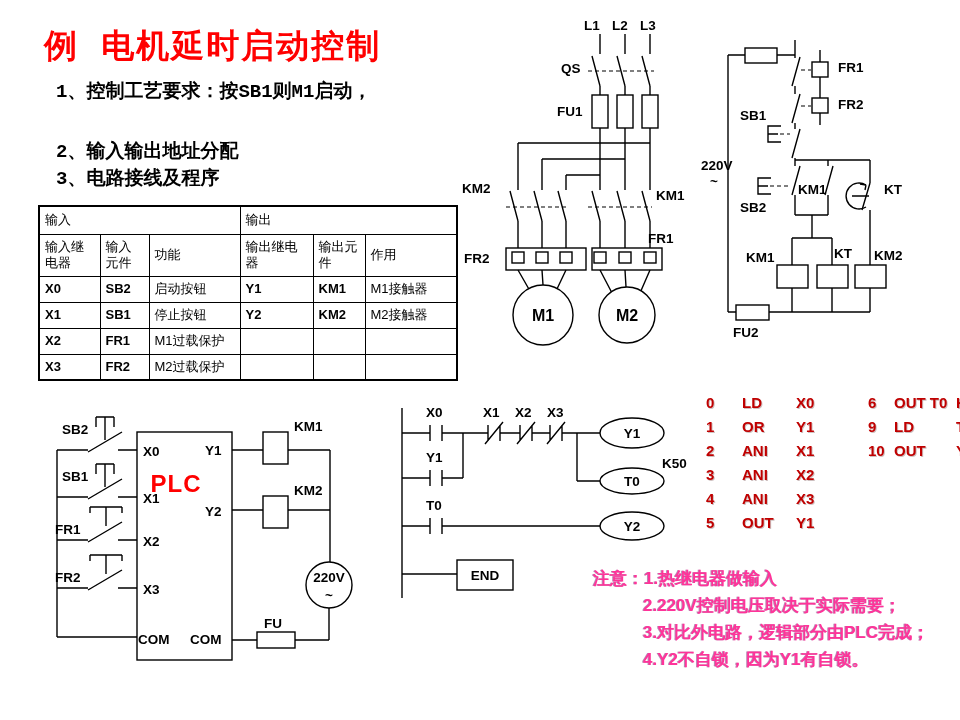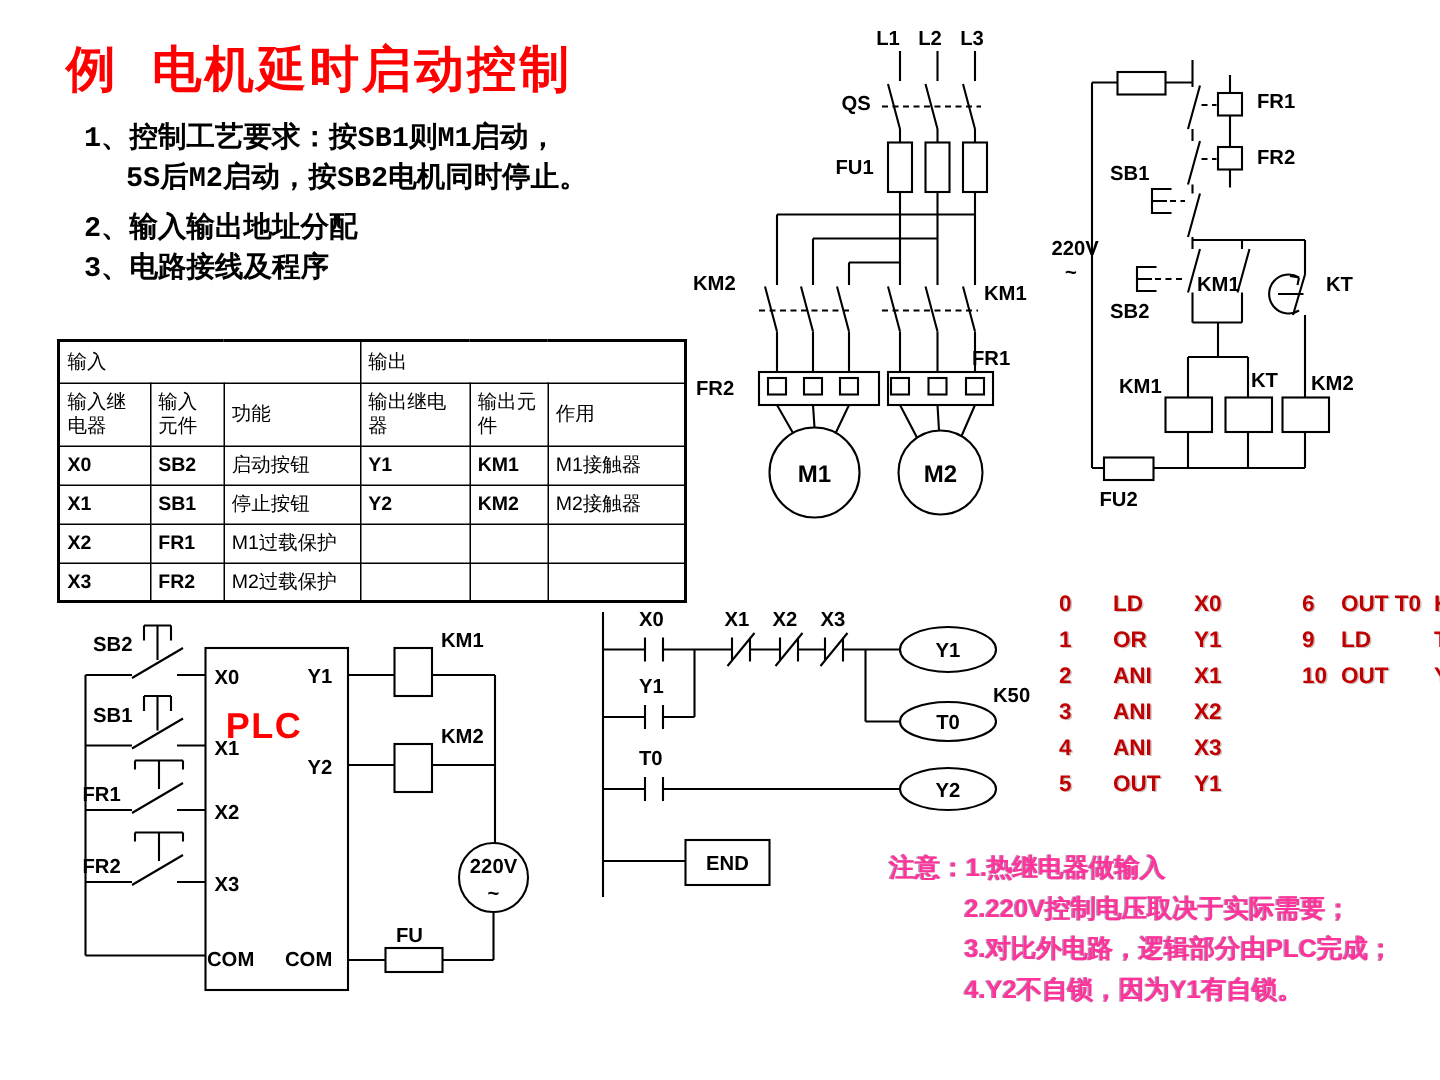--- a/index.html
+++ b/index.html
@@ -6,21 +6,21 @@
   #slide{position:relative;width:960px;height:720px;background:#ffffff;overflow:hidden;
          font-family:"Liberation Sans",sans-serif;color:#000;}
   .abs{position:absolute;}
   
   #title{left:44px;top:24px;font-size:33px;font-weight:bold;color:#ff0000;letter-spacing:2px;white-space:pre;}
   .req{font-size:19px;font-weight:bold;white-space:pre;color:#000;font-family:Liberation Mono, monospace;}
   
   #io-table{left:38px;top:205px;border-collapse:collapse;table-layout:fixed;}
   #io-table td{border:1.5px solid #000;font-size:13px;padding:2px 5px;vertical-align:middle;
                overflow:hidden;line-height:1.25;}
-  #io-table{border:2px solid #000;margin-top:21px;}
+  #io-table{border:2px solid #000;}
   .cell-code{font-weight:bold;}
   
   svg{position:absolute;overflow:visible;}
   .wire{stroke:#000;stroke-width:1.4;fill:none;}
   .dash{stroke:#000;stroke-width:1.2;fill:none;stroke-dasharray:4 3;}
   .box{stroke:#000;stroke-width:1.4;fill:#fff;}
   .lbl{font-family:"Liberation Sans",sans-serif;font-weight:bold;font-size:13.5px;fill:#000;}
   .lbl-m{font-size:16px;}
   .lbl-plc{font-size:24px;fill:#ff0000;letter-spacing:1px;}
   
@@ -36,21 +36,20 @@
          line-height:27px;text-shadow:-1px 0 0 rgba(90,0,90,0.45);}
   #notes .indent{margin-left:50px;}
 </style>
 </head>
 <body>
 
 <div id="slide">
 
   <div id="title" class="abs">例  电机延时启动控制</div>
   <div class="abs req" style="left:56px;top:78px;">1、控制工艺要求：按SB1则M1启动，</div>
-  <div class="abs req" style="left:84px;top:105px;">5S后M2启动，按SB2电机同时停止。</div>
   <div class="abs req" style="left:56px;top:138px;">2、输入输出地址分配</div>
   <div class="abs req" style="left:56px;top:165px;text-align:right;">3、电路接线及程序</div>
 
   <table id="io-table" class="abs">
     <colgroup>
         <col style="width:61px">
         <col style="width:49px">
         <col style="width:91px">
               <col style="width:73px">
         <col style="width:52px">

